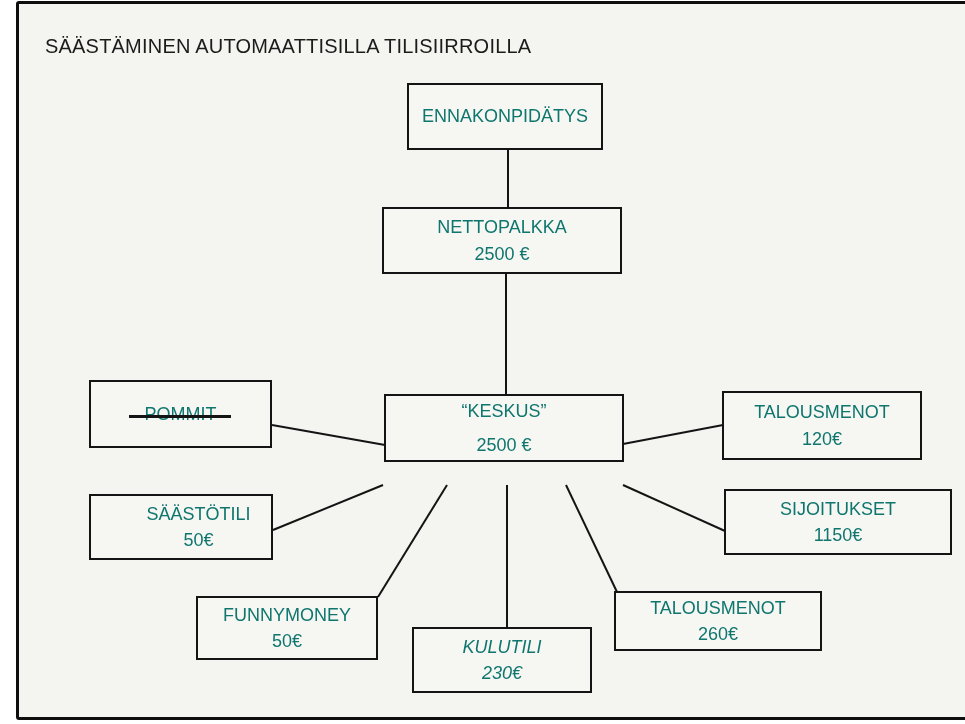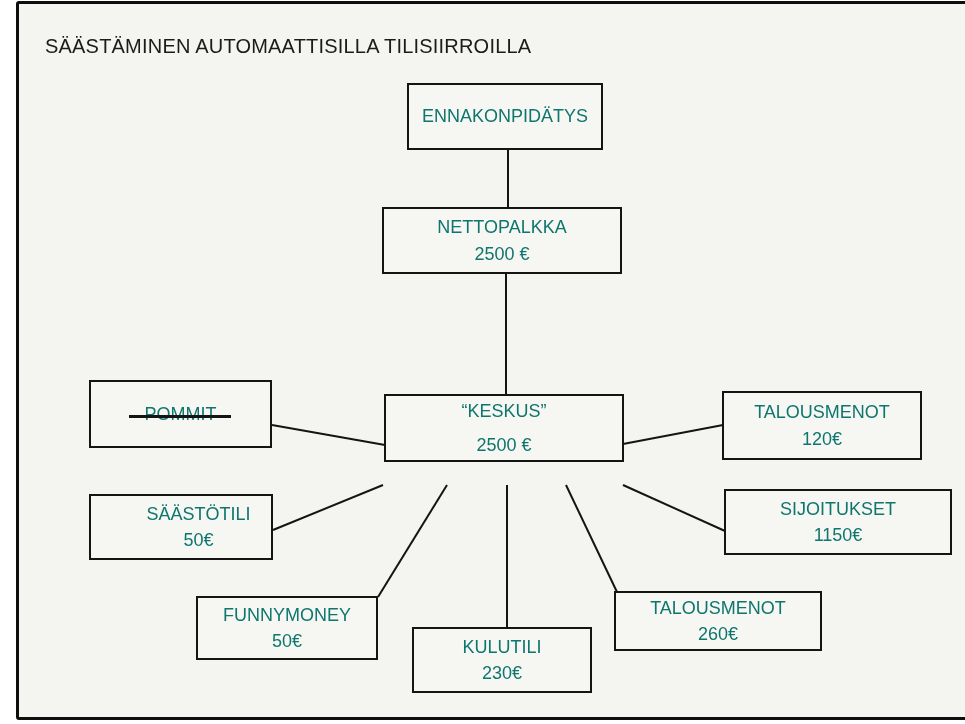--- a/index.html
+++ b/index.html
@@ -59,21 +59,21 @@
   }
   
   .n-ennakonpidatys { left: 388px; top: 79px;  width: 196px; height: 67px; }
   .n-nettopalkka    { left: 363px; top: 203px; width: 240px; height: 67px; }
   .n-keskus         { left: 365px; top: 390px; width: 240px; height: 68px; gap: 8px; }
   .n-pommit         { left: 70px;  top: 376px; width: 183px; height: 68px; }
   .n-saastotili     { left: 70px;  top: 490px; width: 184px; height: 66px; padding-left: 35px; }
   .n-asuntolaina    { left: 703px; top: 387px; width: 200px; height: 69px; }
   .n-sijoitukset    { left: 705px; top: 485px; width: 228px; height: 66px; }
   .n-funnymoney     { left: 177px; top: 592px; width: 182px; height: 64px; }
-  .n-kulutili       { left: 393px; top: 623px; width: 180px; height: 66px; }
+  .n-kulutili       { left: 393px; top: 623px; width: 180px; height: 66px; font-style: italic; }
   .n-talousmenot    { left: 595px; top: 587px; width: 208px; height: 60px; }
 </style>
 </head>
 <body>
 
 <div class="canvas">
 
   <div class="diagram-title">SÄÄSTÄMINEN AUTOMAATTISILLA TILISIIRROILLA</div>
 
   <svg class="connectors" viewBox="0 0 965 724">

